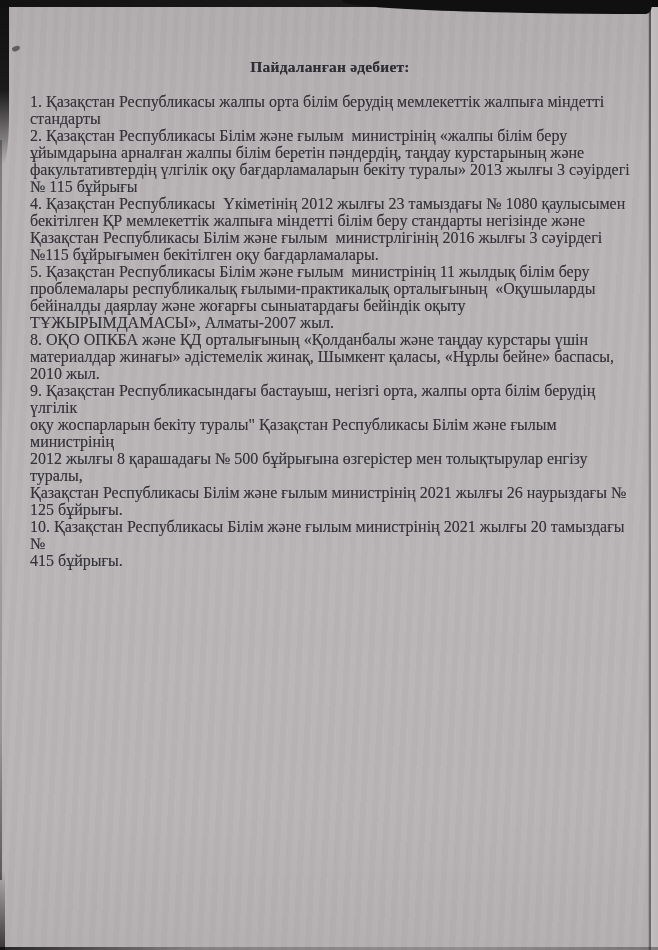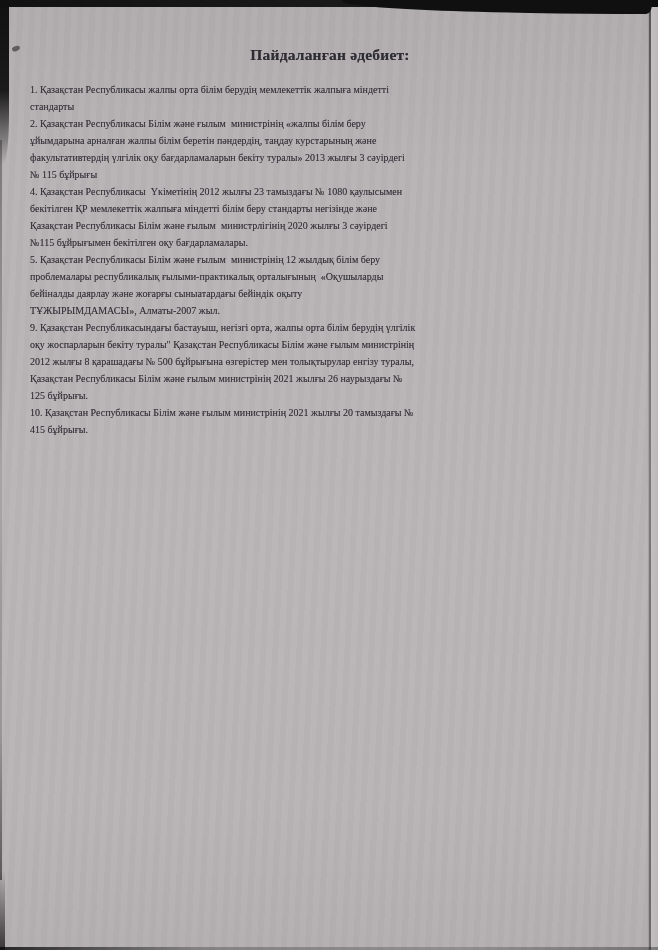--- a/index.html
+++ b/index.html
@@ -80,31 +80,31 @@
     z-index: 2;
   }
   
   .content {
     position: relative;
     padding: 46px 28px 0 30px;
     z-index: 2;
     color: #34333a;
   }
   .doc-title {
-    margin: 0;
+    margin: 12px;
     text-align: center;
     font-size: 15.5px;
     font-weight: 700;
     letter-spacing: 0.2px;
     color: #2e2d34;
     text-shadow: 0 0 0.5px rgba(40,40,48,0.55);
   }
   .refs {
     margin-top: 17px;
-    font-size: 10px;
+    font-size: 16px;
     line-height: 17px;
   }
   .refs p {
     margin: 0;
     white-space: pre-wrap;
     text-align: left;
     text-shadow: 0 0 0.4px rgba(44,43,50,0.45);
   }
 </style>
 </head>
@@ -127,26 +127,29 @@
 
     <div class="refs">
       <p>1. Қазақстан Республикасы жалпы орта білім берудің мемлекеттік жалпыға міндетті
 стандарты</p>
       <p>2. Қазақстан Республикасы Білім және ғылым  министрінің «жалпы білім беру
 ұйымдарына арналған жалпы білім беретін пәндердің, таңдау курстарының және
 факультативтердің үлгілік оқу бағдарламаларын бекіту туралы» 2013 жылғы 3 сәуірдегі
 № 115 бұйрығы</p>
       <p>4. Қазақстан Республикасы  Үкіметінің 2012 жылғы 23 тамыздағы № 1080 қаулысымен
 бекітілген ҚР мемлекеттік жалпыға міндетті білім беру стандарты негізінде және
-Қазақстан Республикасы Білім және ғылым  министрлігінің 2020 жылғы 3 сәуірдегі
+Қазақстан Республикасы Білім және ғылым  министрлігінің 2016 жылғы 3 сәуірдегі
 №115 бұйрығымен бекітілген оқу бағдарламалары.</p>
-      <p>5. Қазақстан Республикасы Білім және ғылым  министрінің 12 жылдық білім беру
+      <p>5. Қазақстан Республикасы Білім және ғылым  министрінің 11 жылдық білім беру
 проблемалары республикалық ғылыми-практикалық орталығының  «Оқушыларды
 бейіналды даярлау және жоғарғы сыныатардағы бейіндік оқыту
 ТҰЖЫРЫМДАМАСЫ», Алматы-2007 жыл.</p>
+      <p>8. ОҚО ОПКБА және ҚД орталығының «Қолданбалы және таңдау курстары үшін
+материалдар жинағы» әдістемелік жинақ, Шымкент қаласы, «Нұрлы бейне» баспасы,
+2010 жыл.</p>
       <p>9. Қазақстан Республикасындағы бастауыш, негізгі орта, жалпы орта білім берудің үлгілік
 оқу жоспарларын бекіту туралы" Қазақстан Республикасы Білім және ғылым министрінің
 2012 жылғы 8 қарашадағы № 500 бұйрығына өзгерістер мен толықтырулар енгізу туралы,
 Қазақстан Республикасы Білім және ғылым министрінің 2021 жылғы 26 наурыздағы №
 125 бұйрығы.</p>
       <p>10. Қазақстан Республикасы Білім және ғылым министрінің 2021 жылғы 20 тамыздағы №
 415 бұйрығы.</p>
     </div>
   </div>
 

